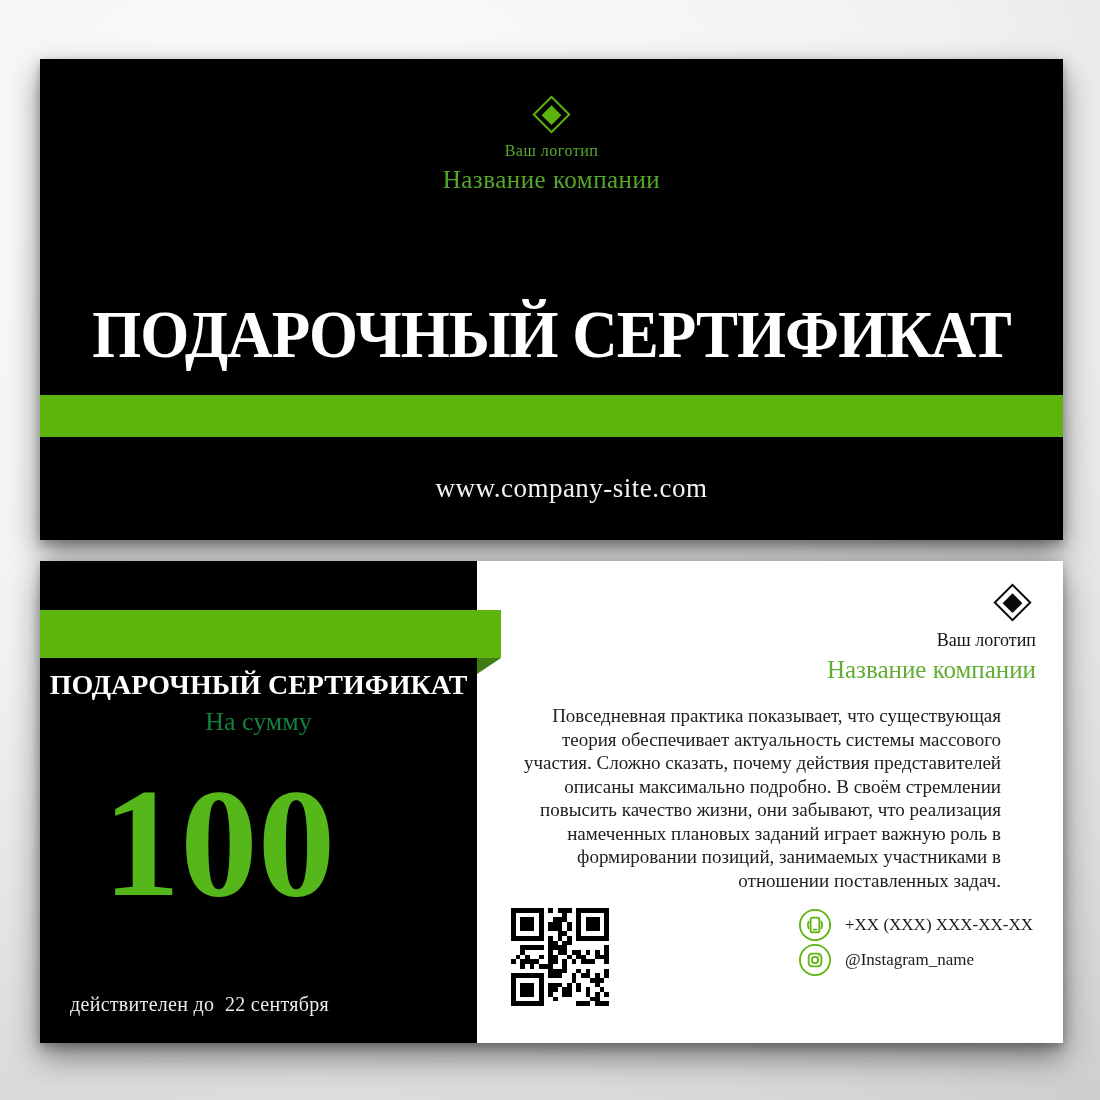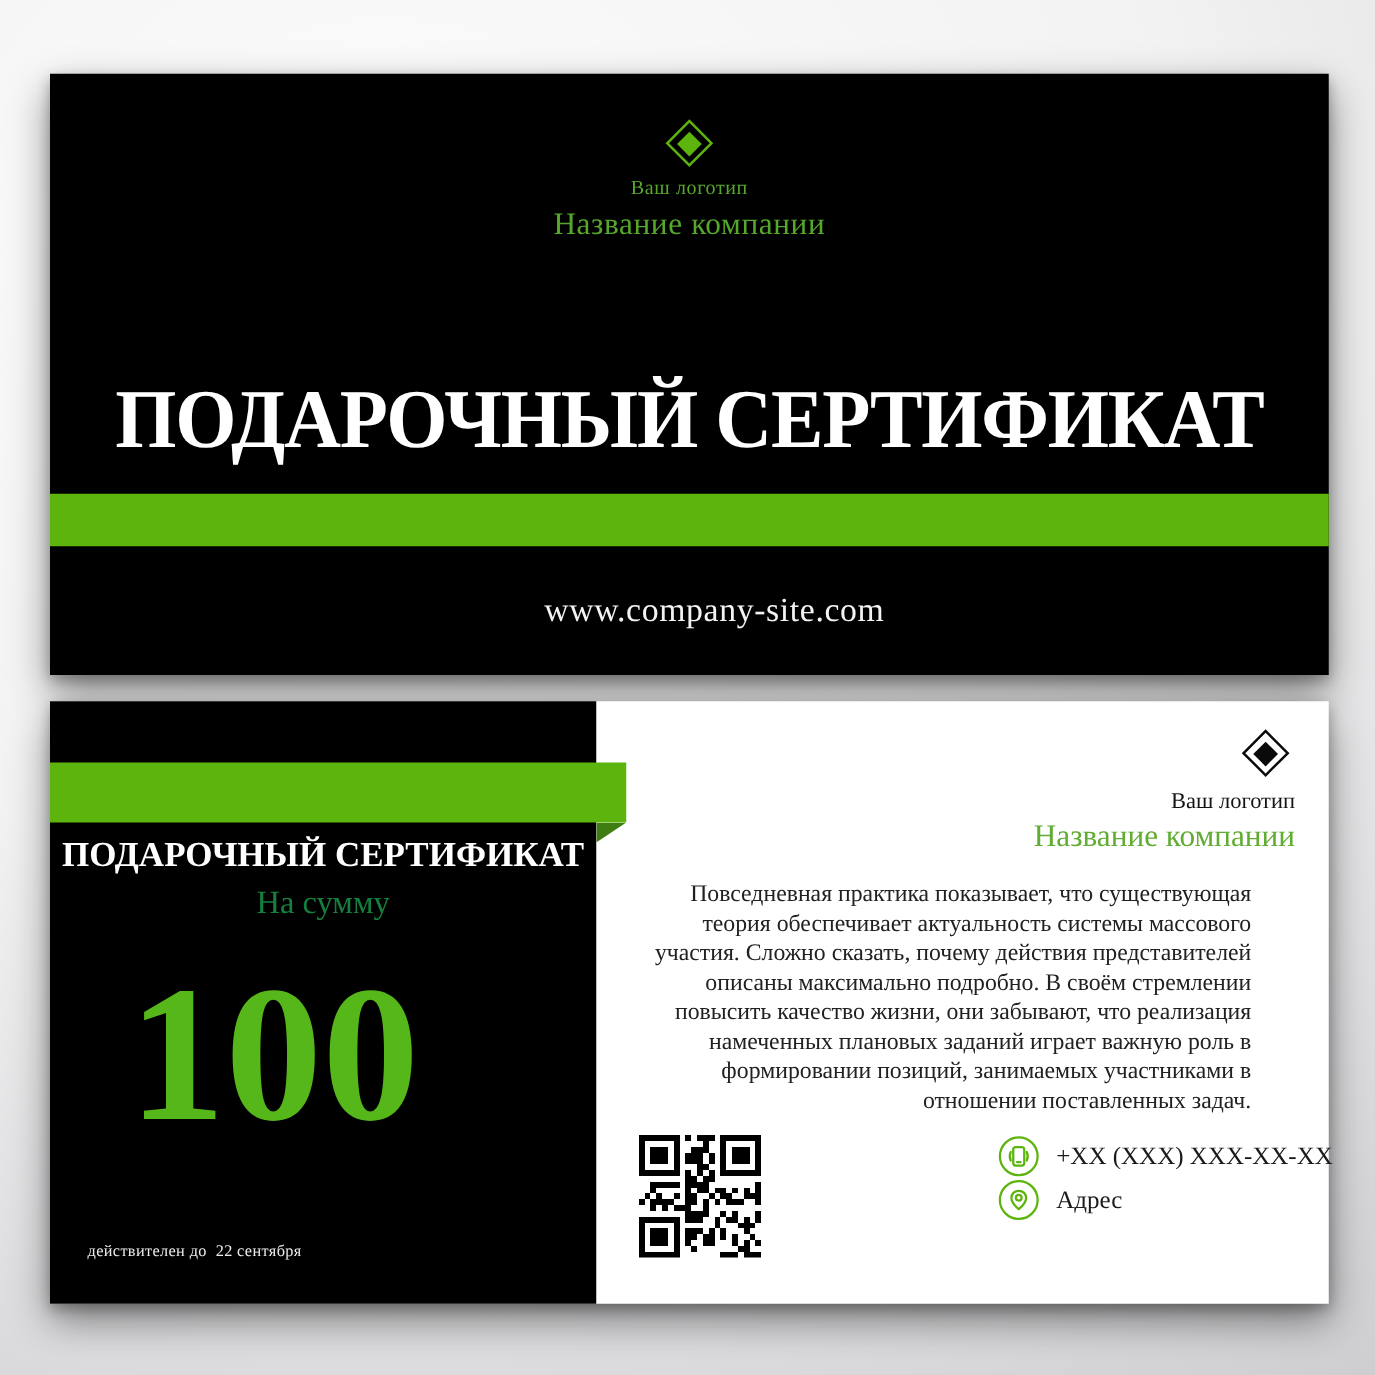--- a/index.html
+++ b/index.html
@@ -44,34 +44,34 @@
   .back-left{position:absolute;left:0;top:0;width:437px;height:100%;background:var(--card-black);}
   .ribbon{position:absolute;left:0;top:49px;width:461px;height:48px;background:var(--green);z-index:2;}
   .ribbon-fold{position:absolute;left:437px;top:97px;width:24px;height:16px;background:var(--green-dark);
     clip-path:polygon(0 0,100% 0,0 100%);z-index:1;}
   .back-title{position:absolute;top:108px;left:0;width:437px;text-align:center;
     color:#fff;font-size:28px;font-weight:700;white-space:nowrap;}
   .back-amount-label{position:absolute;top:146px;left:0;width:437px;text-align:center;
     color:#15803d;font-size:26px;}
   .back-amount{position:absolute;top:205px;left:0;width:358px;text-align:center;
     color:#55b71a;font-size:155px;font-weight:700;line-height:1;}
-  .back-validity{position:absolute;top:432px;left:30px;color:#ececec;font-size:13px;
+  .back-validity{position:absolute;top:432px;left:30px;color:#ececec;font-size:20px;
     white-space:pre-wrap;letter-spacing:.3px;}
   .back-right-logo{position:absolute;top:24px;right:27px;display:flex;flex-direction:column;align-items:flex-end;}
   .back-right-logo .dia{margin:4px 10px 14px 0;}
   .back-logo-label{color:#141414;font-size:18px;}
   .back-company{color:var(--green-on-white);font-size:25px;margin-top:5px;}
   .paragraph{position:absolute;left:467px;top:143px;width:494px;
     color:#212121;font-size:19px;line-height:23.5px;text-align:right;}
   .qr{position:absolute;left:471px;top:347px;width:98px;height:98px;}
   .qr svg{width:100%;height:100%;shape-rendering:crispEdges;}
   .contacts{position:absolute;left:758px;top:347px;display:flex;flex-direction:column;gap:1px;}
   .contact-row{display:flex;align-items:center;gap:13px;height:34px;}
   .contact-row svg{width:34px;height:34px;flex:0 0 34px;}
-  .contact-label{color:#1a1a1a;font-size:20px;white-space:nowrap;}
+  .contact-label{color:#1a1a1a;font-size:17px;white-space:nowrap;}
 </style>
 </head>
 <body>
 
 <div class="stage">
 
   <section class="card card-front">
     <div class="front-logo">
       <div class="dia">
           <span class="fill"></span>
@@ -334,20 +334,21 @@
           <rect x="12.6" y="9.6" width="8.8" height="14.8" rx="2"></rect>
           <line x1="15.6" y1="21.6" x2="18.4" y2="21.6"></line>
           <path d="M10.6 13.6 q-1.6 3.4 0 6.8"></path>
           <path d="M23.4 13.6 q1.6 3.4 0 6.8"></path>
         </svg>
         <span class="contact-label">+XX (XXX) XXX-XX-XX</span>
       </div>
       <div class="contact-row">
         <svg viewBox="0 0 34 34" fill="none" stroke="#5cb40c" stroke-width="1.8" stroke-linecap="round">
           <circle cx="17" cy="17" r="15.1"></circle>
-          <path d="M17 9.6 c-3.6 0 -5.9 2.6 -5.9 5.7 c0 3.9 5.9 9 5.9 9 s5.9 -5.1 5.9 -9 c0 -3.1 -2.3 -5.7 -5.9 -5.7 Z"></path>
-          <circle cx="17" cy="15.1" r="2.3"></circle>
+          <rect x="10.6" y="10.6" width="12.8" height="12.8" rx="3.6"></rect>
+          <circle cx="17" cy="17" r="3.1"></circle>
+          <circle cx="20.9" cy="13.1" r="0.8" fill="#5cb40c" stroke="none"></circle>
         </svg>
-        <span class="contact-label">Адрес</span>
+        <span class="contact-label">@Instagram_name</span>
       </div>
     </div>
   </section>
 </div>
 
 </body></html>

